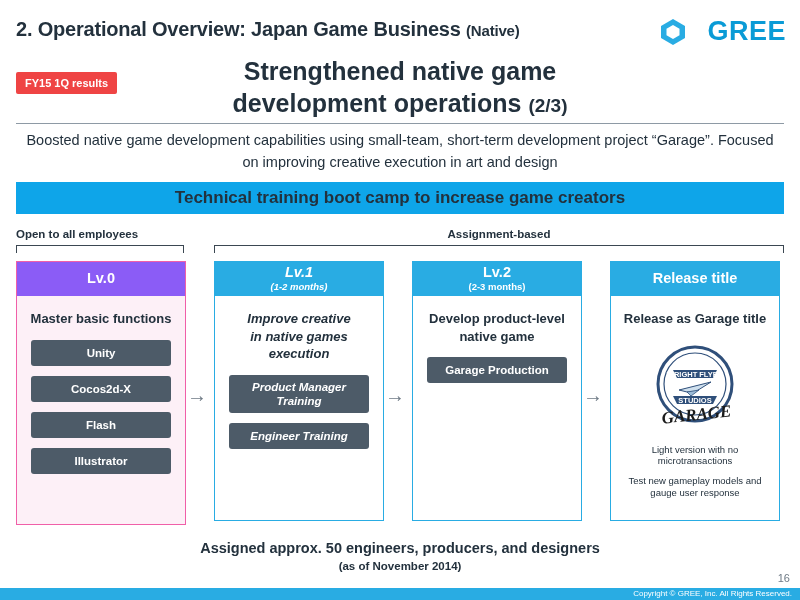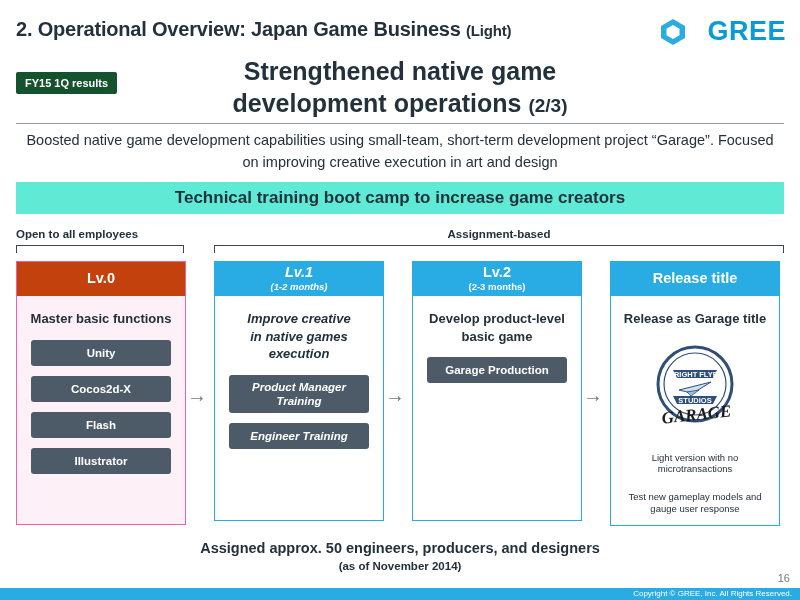--- a/index.html
+++ b/index.html
@@ -55,21 +55,21 @@
     font-size: 27px;
     font-weight: bold;
     color: #0a9bd6;
     letter-spacing: 0.5px;
   }
 
   .badge {
     position: absolute;
     top: 72px;
     left: 16px;
-    background: #14532d;
+    background: #ef4444;
     color: #ffffff;
     font-size: 11px;
     font-weight: bold;
     padding: 5px 9px 5px 9px;
     border-radius: 2px;
   }
 
   .subtitle {
     position: absolute;
     top: 56px;
@@ -105,21 +105,21 @@
     color: #23313d;
   }
 
   
   .band {
     position: absolute;
     top: 182px;
     left: 16px;
     width: 768px;
     height: 32px;
-    background: #5eead4;
+    background: #0ea5e9;
     display: flex;
     align-items: center;
     justify-content: center;
   }
   .band-text {
     font-size: 17px;
     font-weight: bold;
     color: #23313d;
   }
 
@@ -167,21 +167,21 @@
   .col.c4 { left: 610px; border: 1px solid #29ace3; }
 
   .col-head {
     height: 34px;
     display: flex;
     flex-direction: column;
     align-items: center;
     justify-content: center;
     color: #ffffff;
   }
-  .col.c1 .col-head { background: #c2410c; height: 34px; }
+  .col.c1 .col-head { background: #8b5cf6; height: 34px; }
   .col.c2 .col-head, .col.c3 .col-head, .col.c4 .col-head { background: #29ace3; }
   .col-head-title {
     font-size: 14.5px;
     font-weight: bold;
     line-height: 1.1;
   }
   .col-head-sub {
     font-size: 9.5px;
     font-weight: bold;
     line-height: 1.3;
@@ -235,21 +235,21 @@
     display: flex;
     justify-content: center;
     margin-top: 4px;
     margin-bottom: 8px;
   }
   .note {
     text-align: center;
     font-size: 9.5px;
     line-height: 1.25;
     color: #23313d;
-    margin-top: 16px;
+    margin-top: 8px;
   }
 
   
   .assigned {
     position: absolute;
     top: 540px;
     left: 16px;
     width: 768px;
     text-align: center;
     font-size: 14.5px;
@@ -291,21 +291,21 @@
   }
 </style>
 </head>
 <body>
 
 <div class="slide">
 
   <div class="header">
     <div class="title-line">
       <span>2. Operational Overview: Japan Game Business</span>
-      <span class="small">(Light)</span>
+      <span class="small">(Native)</span>
     </div>
   </div>
 
   <div class="logo">
     <span class="logo-mark">
       <svg width="26" height="28" viewBox="0 0 26 28" xmlns="http://www.w3.org/2000/svg">
         <polygon points="13,1 25,8 25,20 13,27 1,20 1,8" fill="#29ace3"></polygon>
         <polygon points="13,7 19.5,10.8 19.5,17.2 13,21 6.5,17.2 6.5,10.8" fill="#ffffff"></polygon>
       </svg>
     </span>
@@ -374,21 +374,21 @@
   <div class="arrow a2">→</div>
 
   <div class="col c3">
     <div class="col-head">
       <div class="col-head-title">Lv.2</div>
       <div class="col-head-sub">(2-3 months)</div>
     </div>
     <div class="col-body">
       <div class="col-desc">
         <div>Develop product-level</div>
-        <div>basic game</div>
+        <div>native game</div>
       </div>
       <div class="pill">Garage Production</div>
     </div>
   </div>
 
   <div class="arrow a3">→</div>
 
   <div class="col c4">
     <div class="col-head">
       <div class="col-head-title">Release title</div>

